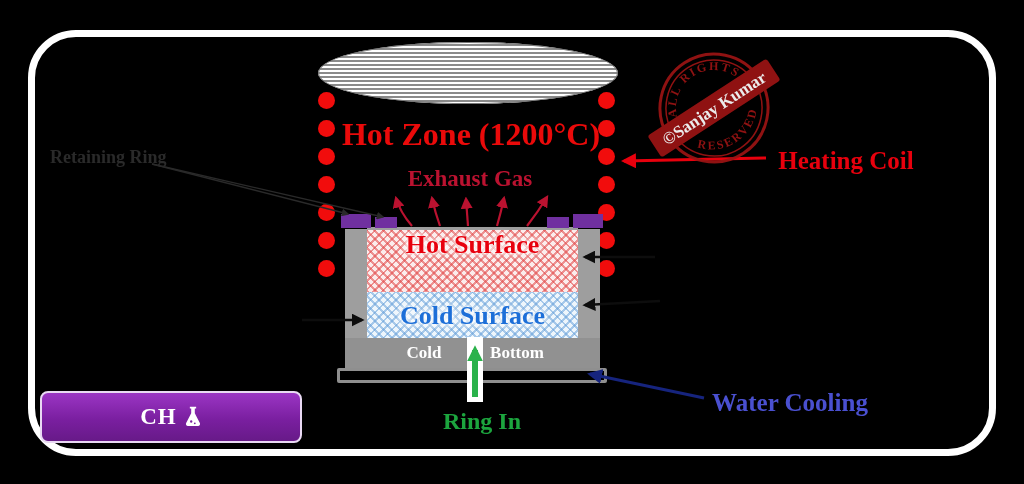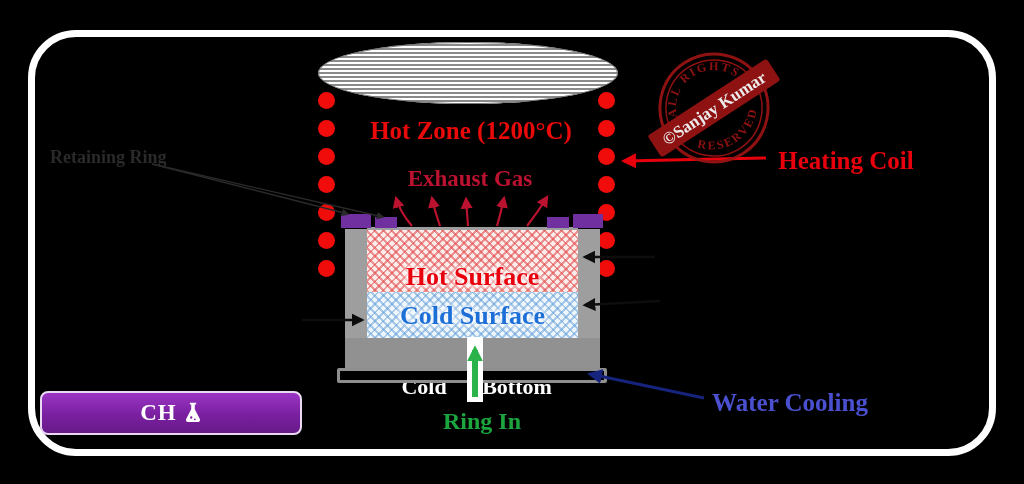--- a/index.html
+++ b/index.html
@@ -9,68 +9,68 @@
          border:7px solid #fff;border-radius:48px;box-sizing:border-box;}
   .ellipse{position:absolute;left:318px;top:42px;width:300px;height:62px;border-radius:50%;
            background:repeating-linear-gradient(180deg,#ffffff 0 2px,#8a8a8a 2px 4px);
            box-shadow:0 0 0 1px #777 inset;}
   .coil-col{position:absolute;width:17px;}
   #coil-left{left:318px;top:92px;}
   #coil-right{left:598px;top:92px;}
   .coil-dot{position:absolute;left:0;width:17px;height:17px;border-radius:50%;}
 
   .label{position:absolute;font-weight:bold;white-space:nowrap;line-height:1.1;}
-  .hot-zone{left:471px;top:117px;transform:translateX(-50%);font-size:25px;color:#ea0a0a;}
+  .hot-zone{left:471px;top:117px;transform:translateX(-50%);font-size:32px;color:#ea0a0a;}
   .exhaust{left:470px;top:166px;transform:translateX(-50%);font-size:23px;color:#bb1230;}
   .retaining{left:50px;top:148px;font-size:18px;color:#2a2a2a;}
   .heating-coil-label{left:846px;top:147px;transform:translateX(-50%);font-size:25px;color:#e8000d;}
   .water-cooling-label{left:790px;top:389px;transform:translateX(-50%);font-size:25px;color:#4a50d0;}
   .gases-in-label{left:482px;top:408px;transform:translateX(-50%);font-size:24px;color:#1ca53e;}
 
   .crucible{position:absolute;left:345px;top:227px;width:255px;height:141px;z-index:2;}
   .wall{position:absolute;top:2px;width:22px;height:109px;background:#9e9e9e;}
   .wall.left{left:0;}
   .wall.right{left:233px;}
   .hot-area{position:absolute;left:22px;top:0;width:211px;height:65px;
             border-top:3px solid #9e9e9e;box-sizing:border-box;
             background-color:#fbecec;
             background-image:repeating-linear-gradient(45deg,rgba(225,70,70,.55) 0 2px,transparent 2px 6px),
                              repeating-linear-gradient(-45deg,rgba(225,70,70,.55) 0 2px,transparent 2px 6px);
-            display:flex;align-items:flex-end;justify-content:center;}
+            display:flex;align-items:flex-start;justify-content:center;}
   .cold-area{position:absolute;left:22px;top:65px;width:211px;height:48px;
             background-color:#eef6fc;
             background-image:repeating-linear-gradient(45deg,rgba(95,155,215,.5) 0 2px,transparent 2px 6px),
                              repeating-linear-gradient(-45deg,rgba(95,155,215,.5) 0 2px,transparent 2px 6px);
             display:flex;align-items:center;justify-content:center;}
   .hot-text{font-size:26px;font-weight:bold;color:#e8000d;
             text-shadow:0 0 4px #fff,0 0 6px #fff,0 0 9px #fff;}
   .cold-text{font-size:26px;font-weight:bold;color:#1d6fd8;
             text-shadow:0 0 4px #fff,0 0 6px #fff,0 0 9px #fff;}
   .base{position:absolute;left:0;top:111px;width:255px;height:30px;background:#919191;}
   .base-label{position:absolute;top:0;transform:translateX(-50%);color:#fff;
-              font-size:22px;font-weight:bold;line-height:30px;margin-top:34px;}
+              font-size:17px;font-weight:bold;line-height:30px;}
   .cold-pos{left:79px;}
   .bottom-pos{left:172px;}
 
   .clamp{position:absolute;background:#7030a0;z-index:3;}
   .c1{left:341px;top:214px;width:30px;height:14px;}
   .c2{left:375px;top:217px;width:22px;height:11px;}
   .c3{left:547px;top:217px;width:22px;height:11px;}
   .c4{left:573px;top:214px;width:30px;height:14px;}
 
   .plate{position:absolute;left:337px;top:368px;width:270px;height:15px;
          border:3px solid #8f8f8f;background:#000;box-sizing:border-box;z-index:2;border-radius:2px;}
   .tube{position:absolute;left:467px;top:337px;width:16px;height:65px;background:#fff;z-index:4;}
 
   .overlay{position:absolute;left:0;top:0;width:1024px;height:484px;z-index:6;pointer-events:none;}
   .label{z-index:7;}
   .stamp{position:absolute;left:640px;top:34px;width:148px;height:148px;z-index:8;opacity:.92;}
   .stamp text{font-family:"Liberation Serif","DejaVu Serif",serif;}
 
-  .badge{position:absolute;left:40px;top:391px;width:262px;height:44px;box-sizing:border-box;
+  .badge{position:absolute;left:40px;top:391px;width:262px;height:52px;box-sizing:border-box;
          border:2px solid #e9d9f3;border-radius:8px;z-index:8;
          background:linear-gradient(180deg,#9b35c4 0%,#7a1fa0 55%,#671a88 100%);
          display:flex;align-items:center;justify-content:center;gap:7px;
          color:#fff;font-size:23px;font-weight:bold;letter-spacing:1px;}
 </style>
 </head>
 <body>
 
 <div class="stage">
 

